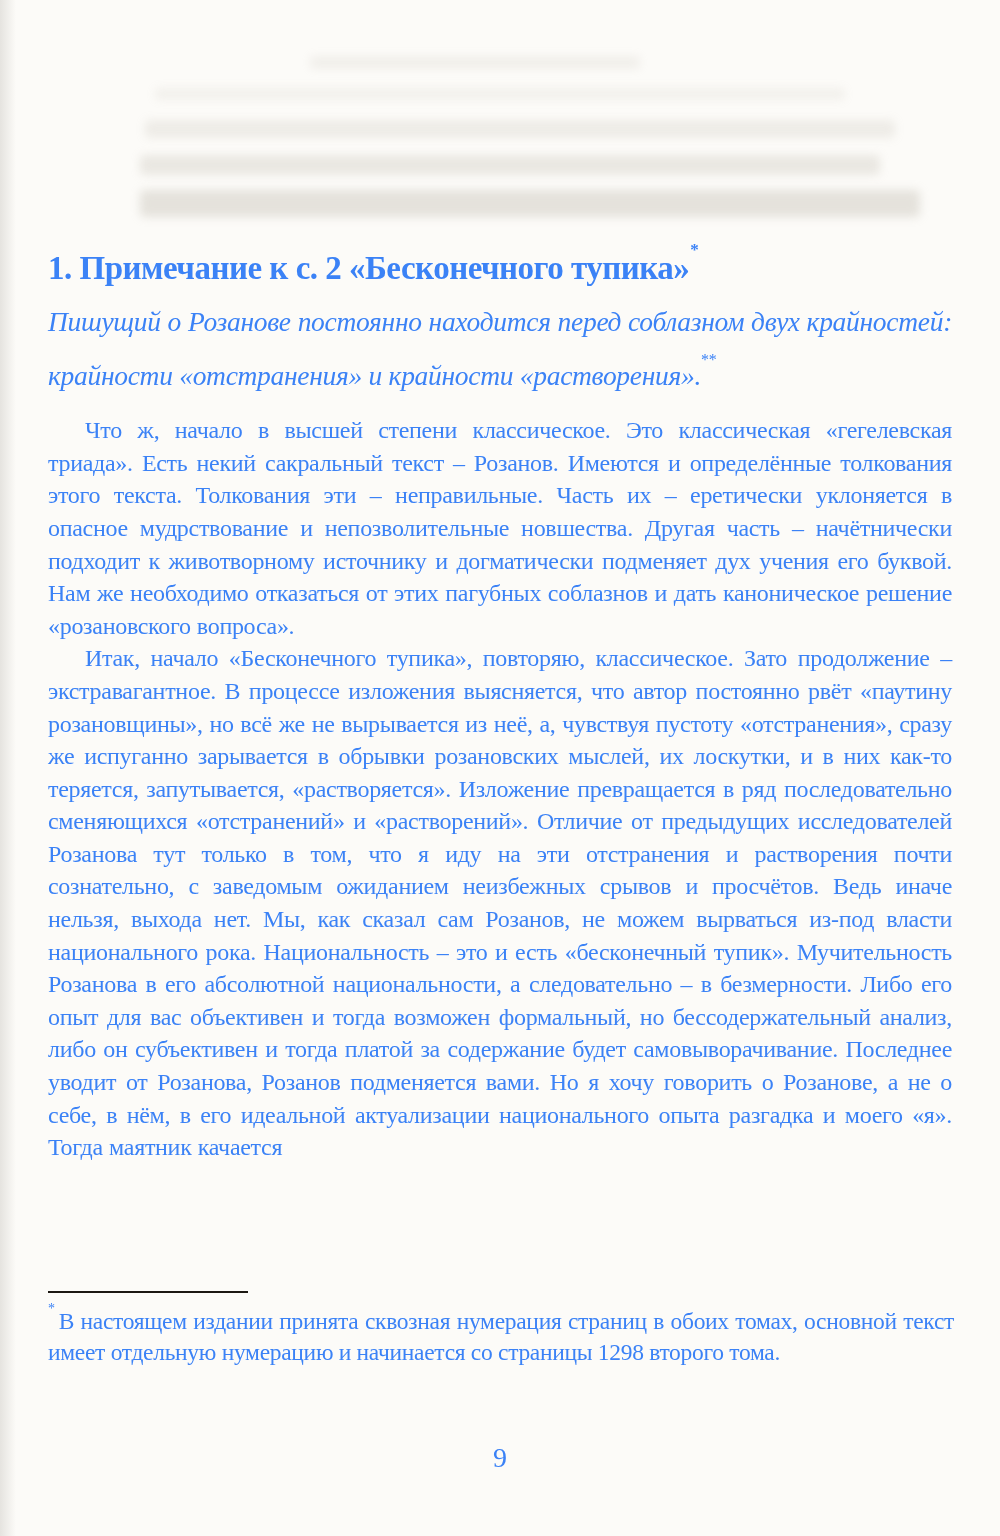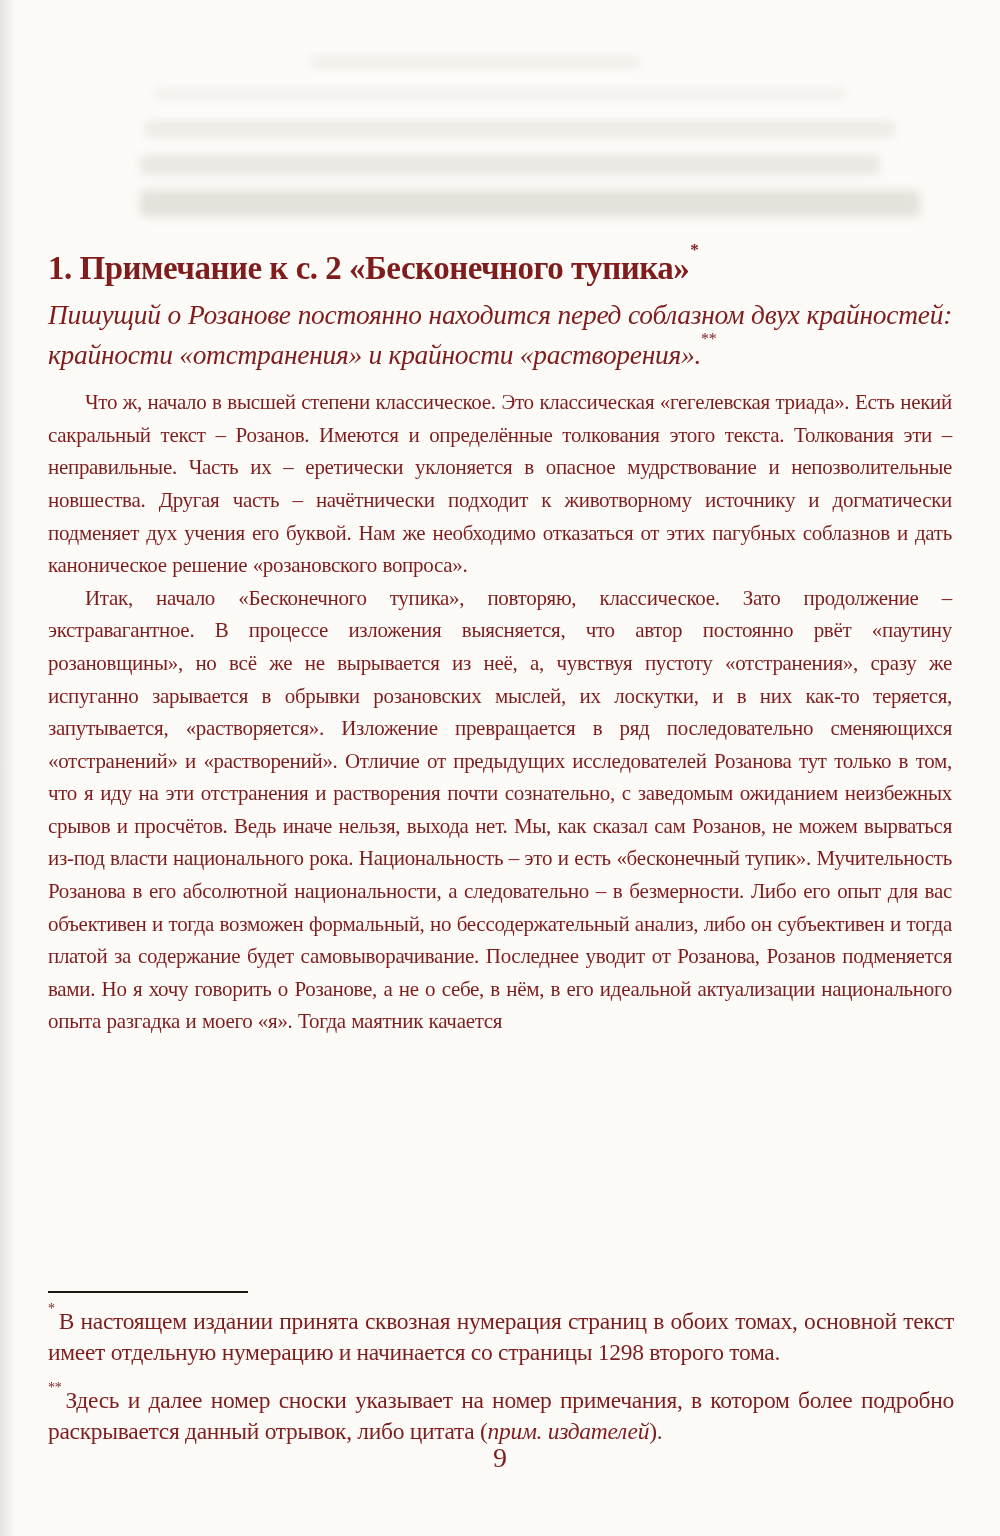--- a/index.html
+++ b/index.html
@@ -2,21 +2,21 @@
 <html lang="ru"><head>
 <meta charset="utf-8">
 <style>
   html, body { margin: 0; padding: 0; background: #e8e6e1; }
   .page {
     position: relative;
     width: 1000px;
     height: 1536px;
     margin: 0 auto;
     background: #fcfbf8;
-    color: #7f1d1d;
+    color: #3b82f6;
     font-family: "Liberation Serif", "DejaVu Serif", serif;
     overflow: hidden;
   }
   
   .edge-shade {
     position: absolute; left: 0; top: 0; width: 16px; height: 100%;
     background: linear-gradient(to right, rgba(110,104,94,0.16), rgba(110,104,94,0));
     pointer-events: none;
   }
   
@@ -48,28 +48,28 @@
     white-space: nowrap;
   }
   h1.section-heading sup {
     font-size: 17px;
     position: relative; top: -12px; left: 1px;
   }
   .epigraph {
     margin: 0 0 14px 0;
     font-style: italic;
     font-size: 27.5px;
-    line-height: 34px;
+    line-height: 48px;
     text-align: justify;
     letter-spacing: -0.3px;
   }
   .epigraph sup { font-size: 16px; font-style: normal; position: relative; top: -10px; }
   .body-par {
     margin: 0;
-    font-size: 21px;
+    font-size: 24px;
     line-height: 32.6px;
     text-align: justify;
     text-indent: 37px;
     letter-spacing: -0.3px;
     word-spacing: 0.5px;
   }
   .footnotes {
     position: absolute;
     left: 48px;
     top: 1291px;
@@ -123,18 +123,17 @@
 
     <p class="body-par">Итак, начало «Бесконечного тупика», повторяю, классическое. Зато продолжение – экстравагантное. В процессе изложения выясняется, что автор постоянно рвёт «паутину розановщины», но всё же не вырывается из неё, а, чувствуя пустоту «отстранения», сразу же испуганно зарывается в обрывки розановских мыслей, их лоскутки, и в них как-то теряется, запутывается, «растворяется». Изложение превращается в ряд последовательно сменяющихся «отстранений» и «растворений». Отличие от предыдущих исследователей Розанова тут только в том, что я иду на эти отстранения и растворения почти сознательно, с заведомым ожиданием неизбежных срывов и просчётов. Ведь иначе нельзя, выхода нет. Мы, как сказал сам Розанов, не можем вырваться из-под власти национального рока. Национальность – это и есть «бесконечный тупик». Мучительность Розанова в его абсолютной национальности, а следовательно – в безмерности. Либо его опыт для вас объективен и тогда возможен формальный, но бессодержательный анализ, либо он субъективен и тогда платой за содержание будет самовыворачивание. Последнее уводит от Розанова, Розанов подменяется вами. Но я хочу говорить о Розанове, а не о себе, в нём, в его идеальной актуализации национального опыта разгадка и моего «я». Тогда маятник качается</p>
 
   </main>
 
   <footer class="footnotes">
     <div class="fn-rule"></div>
 
     <p class="fn"><sup>*</sup><span>В настоящем издании принята сквозная нумерация страниц в обоих томах, основной текст имеет отдельную нумерацию и начинается со страницы 1298 второго тома.</span></p>
 
-    <p class="fn"><sup>**</sup><span>Здесь и далее номер сноски указывает на номер примечания, в котором более подробно раскрывается данный отрывок, либо цитата (</span><em>прим. издателей</em><span>).</span></p>
   </footer>
 
   <div class="page-number">9</div>
 
 </div>
 
 </body></html>

